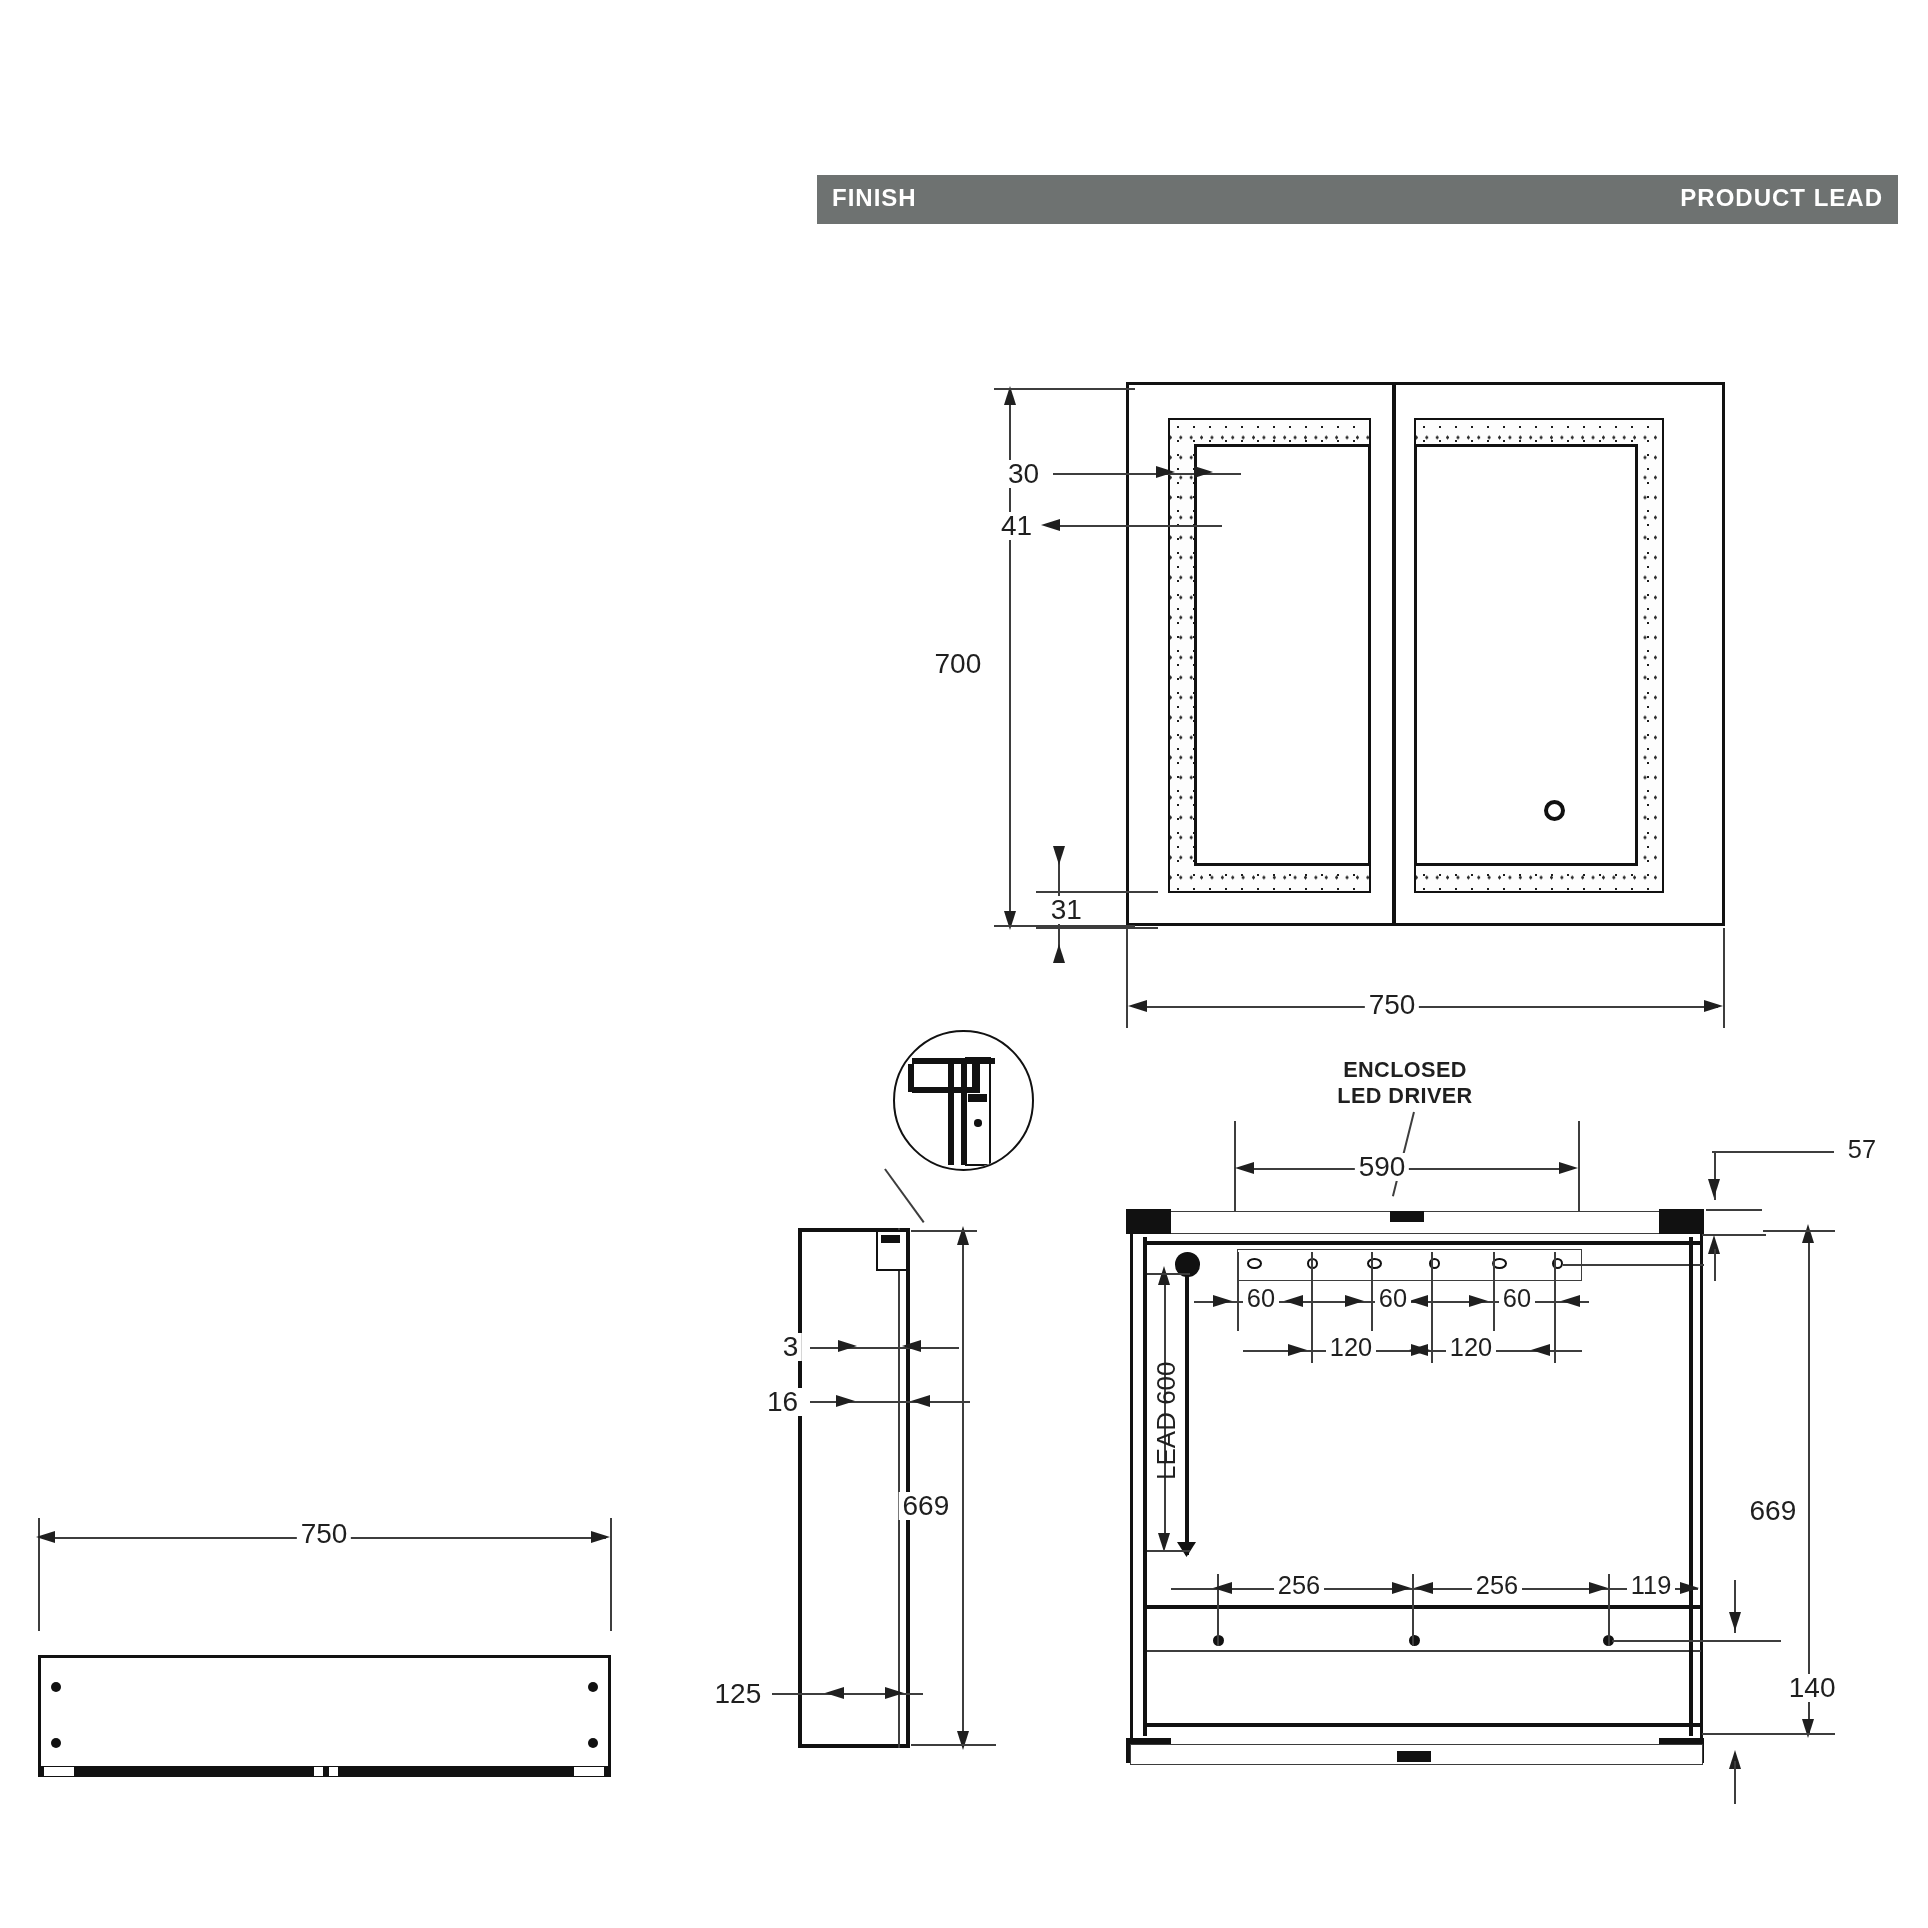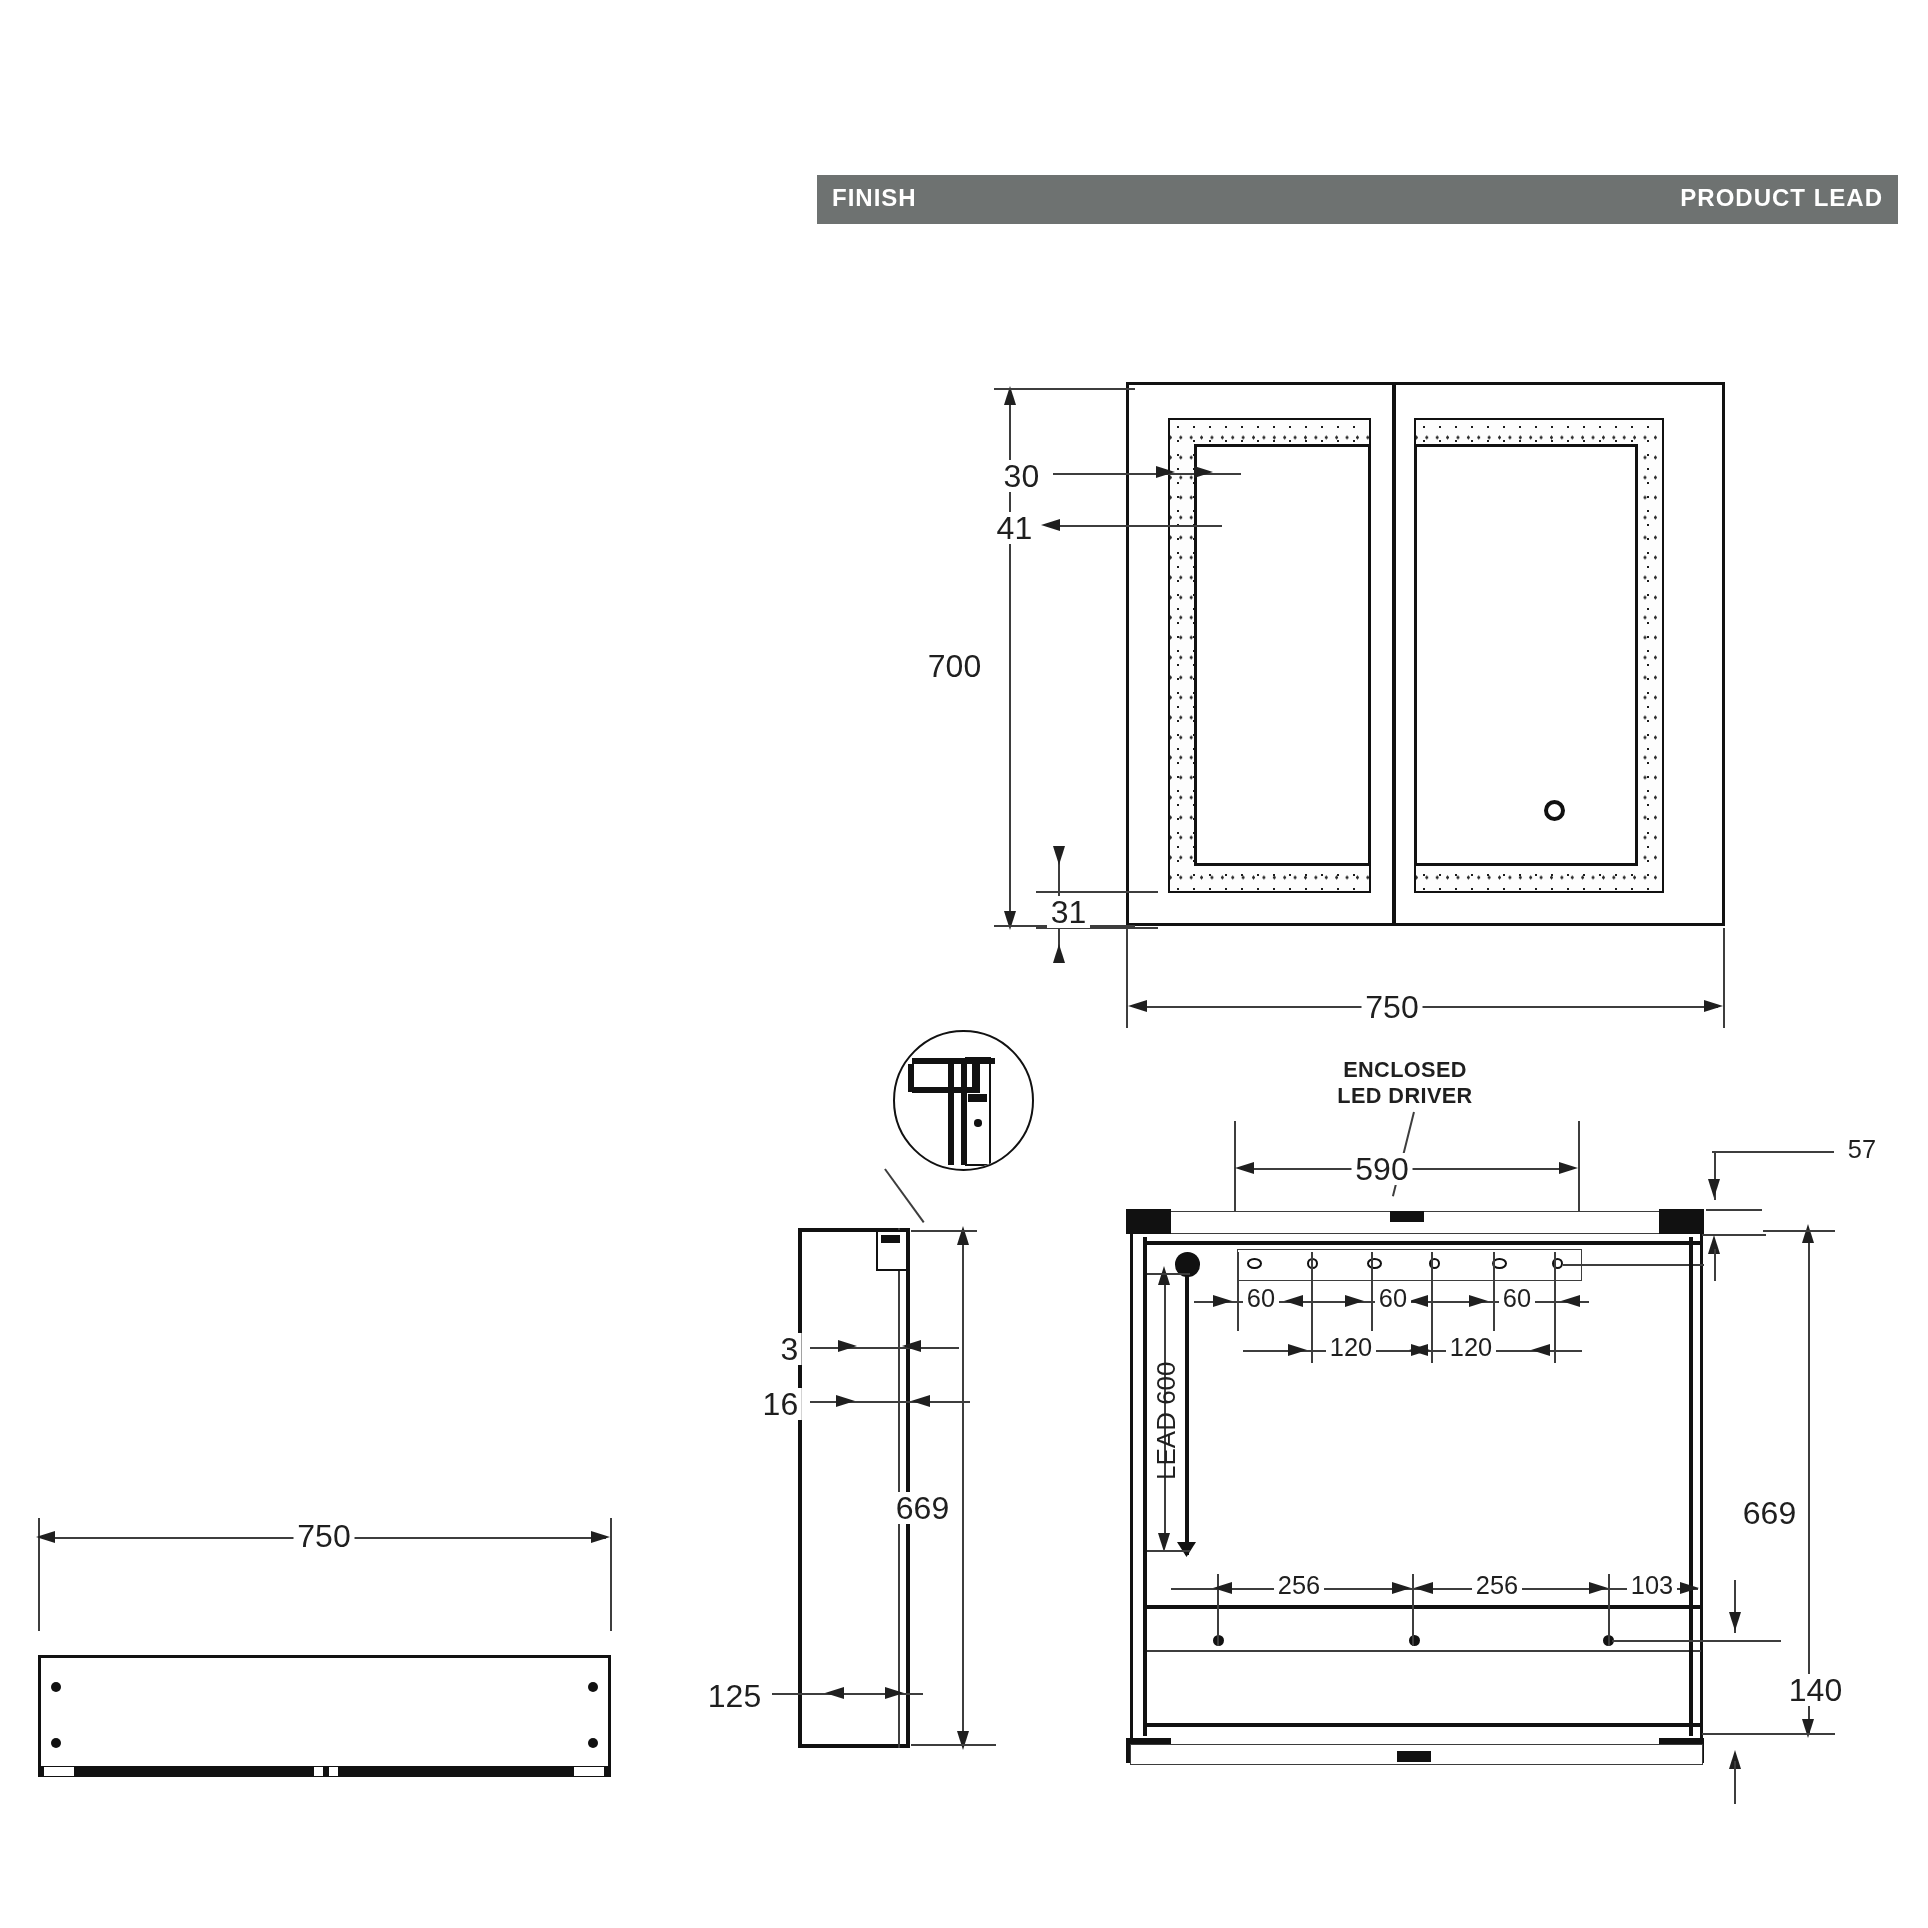--- a/index.html
+++ b/index.html
@@ -20,21 +20,21 @@
   .spec-rule{height:3.8px;background:#6e7271;width:100%;}
 
   
   .hl{position:absolute;background:#3d3d3d;height:1.9px;}      
   .vl{position:absolute;background:#3d3d3d;width:1.9px;}       
   .hl-b{position:absolute;background:#111;height:3.8px;}       
   .vl-b{position:absolute;background:#111;width:3.8px;}        
   .box{position:absolute;border:3.8px solid #111;box-sizing:border-box;background:transparent;}
   .box-t{position:absolute;border:1.9px solid #3d3d3d;box-sizing:border-box;background:transparent;}
   .solid{position:absolute;background:#111;}
-  .dim{position:absolute;font-size:32px;color:#1f1f1f;background:#fff;
+  .dim{position:absolute;font-size:28px;color:#1f1f1f;background:#fff;
        padding:0 3.8px;white-space:nowrap;line-height:1;}
   .dim-s{font-size:25.4px;}
   .note{position:absolute;font-size:21.7px;font-weight:bold;color:#1f1f1f;
         text-align:center;line-height:1.2;letter-spacing:0.4px;white-space:pre-line;}
   .arrow{position:absolute;width:0;height:0;}
   .ar-l{border-top:6.6px solid transparent;border-bottom:6.6px solid transparent;border-right:19px solid #1f1f1f;}
   .ar-r{border-top:6.6px solid transparent;border-bottom:6.6px solid transparent;border-left:19px solid #1f1f1f;}
   .ar-u{border-left:6.6px solid transparent;border-right:6.6px solid transparent;border-bottom:19px solid #1f1f1f;}
   .ar-d{border-left:6.6px solid transparent;border-right:6.6px solid transparent;border-top:19px solid #1f1f1f;}
   .vtext{position:absolute;transform:rotate(-90deg);transform-origin:0 0;
@@ -260,21 +260,21 @@
     <div class="vl" style="left:1412px;top:1574px;height:72px;"></div>
     <div class="vl" style="left:1608px;top:1574px;height:72px;"></div>
     <div class="hl" style="left:1171px;top:1588px;width:527px;"></div>
     <div class="arrow ar-l" style="left:1213px;top:1582px;"></div>
     <div class="arrow ar-r" style="left:1392px;top:1582px;"></div>
     <div class="arrow ar-l" style="left:1414px;top:1582px;"></div>
     <div class="arrow ar-r" style="left:1589px;top:1582px;"></div>
     <div class="arrow ar-r" style="left:1680px;top:1582px;"></div>
     <div class="dim dim-s" style="left:1299px;top:1573px;transform:translate(-50%,0);">256</div>
     <div class="dim dim-s" style="left:1497px;top:1573px;transform:translate(-50%,0);">256</div>
-    <div class="dim dim-s" style="left:1627px;top:1573px;">103</div>
+    <div class="dim dim-s" style="left:1627px;top:1573px;">119</div>
 
     <div class="hl" style="left:1712px;top:1151px;width:122px;"></div>
     <div class="vl" style="left:1714px;top:1151px;height:49px;"></div>
     <div class="arrow ar-d" style="left:1708px;top:1179px;"></div>
     <div class="hl" style="left:1706px;top:1209px;width:56px;"></div>
     <div class="hl" style="left:1702px;top:1234px;width:64px;"></div>
     <div class="arrow ar-u" style="left:1708px;top:1235px;"></div>
     <div class="vl" style="left:1714px;top:1249px;height:32px;"></div>
     <div class="dim dim-s" style="left:1844px;top:1137px;">57</div>
 

